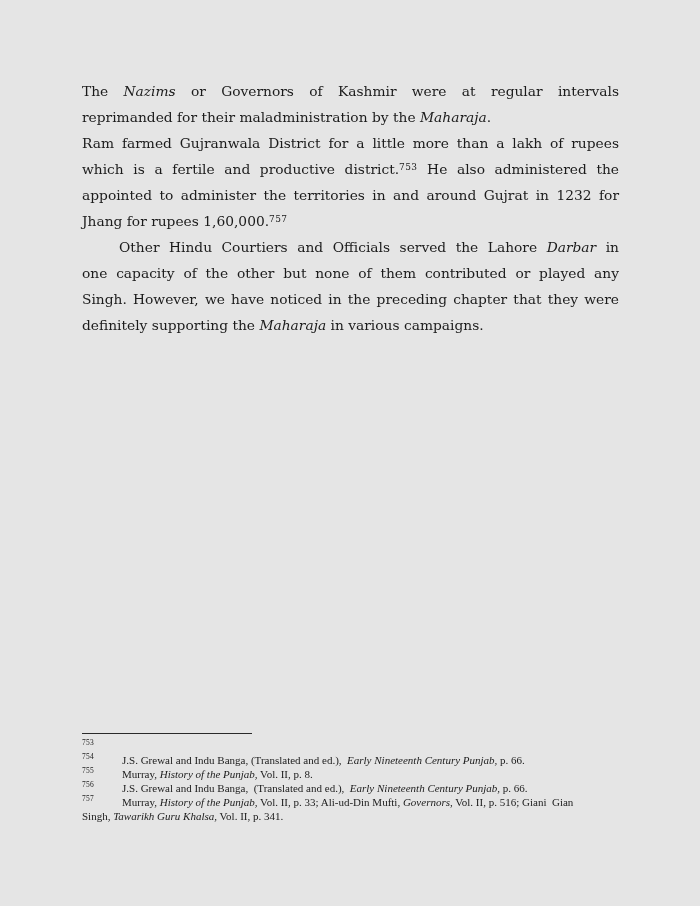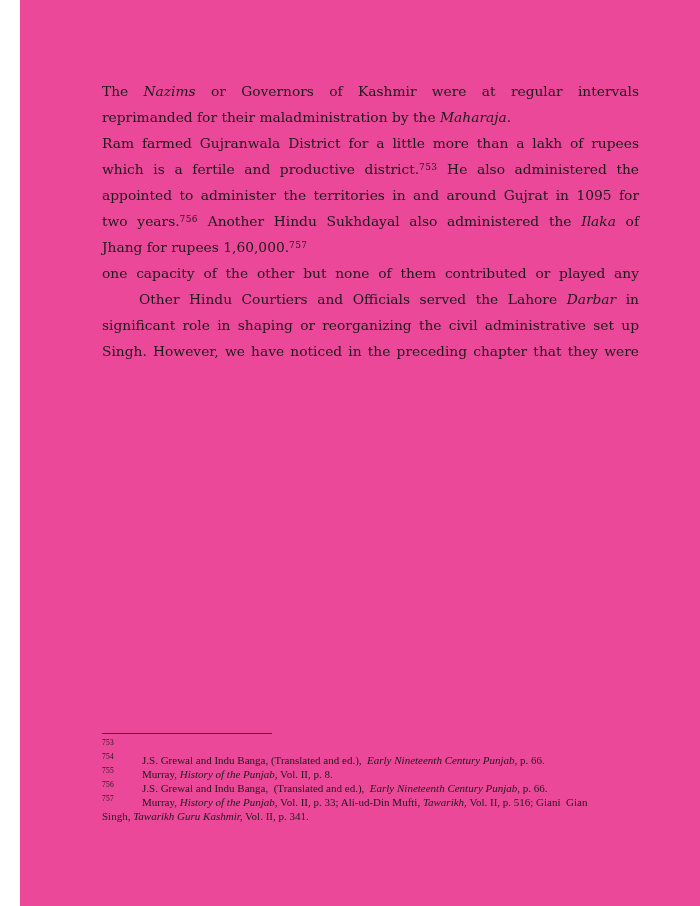--- a/index.html
+++ b/index.html
@@ -8,22 +8,21 @@
     height: 906px;
     background: #ffffff;
     position: relative;
     font-family: "DejaVu Serif", serif;
     color: #1b1b1b;
     overflow: hidden;
   }
   .page {
     position: absolute;
     inset: 0;
-    background: #ec4899;
-    margin-left: 20px;
+    background: #e5e5e5;
   }
   .body-text {
     position: absolute;
     left: 82px;
     top: 78px;
     width: 537px;
     font-size: 13.8px;
     line-height: 26px;
   }
   .line { height: 26px; }
@@ -73,34 +72,33 @@
 </head>
 <body>
 
 <div class="page">
 
   <div class="body-text">
       <div class="line jl">The <i>Nazims</i> or Governors of Kashmir were at regular intervals</div>
       <div class="line">reprimanded for their maladministration by the <i>Maharaja</i>.</div>
       <div class="line jl">Ram farmed Gujranwala District for a little more than a lakh of rupees</div>
       <div class="line jl">which is a fertile and productive district.<sup class="bsup">753</sup> He also administered the</div>
-      <div class="line jl">appointed to administer the territories in and around Gujrat in 1095 for</div>
-      <div class="line jl">two years.<sup class="bsup">756</sup> Another Hindu Sukhdayal also administered the <i>Ilaka</i> of</div>
+      <div class="line jl">appointed to administer the territories in and around Gujrat in 1232 for</div>
       <div class="line">Jhang for rupees 1,60,000.<sup class="bsup">757</sup></div>
+      <div class="line jl indent">Other Hindu Courtiers and Officials served the Lahore <i>Darbar</i> in</div>
       <div class="line jl">one capacity of the other but none of them contributed or played any</div>
-      <div class="line jl indent">Other Hindu Courtiers and Officials served the Lahore <i>Darbar</i> in</div>
-      <div class="line jl">significant role in shaping or reorganizing the civil administrative set up</div>
       <div class="line jl">Singh. However, we have noticed in the preceding chapter that they were</div>
+      <div class="line">definitely supporting the <i>Maharaja</i> in various campaigns.</div>
     </div>
 
   <div class="footnotes">
     <div class="fn-separator"></div>
     <div>
         <div class="fn-line has-num"><sup class="fn-num">753</sup></div>
         <div class="fn-line has-num"><sup class="fn-num">754</sup><span class="fn-text">J.S. Grewal and Indu Banga, (Translated and ed.),  <i>Early Nineteenth Century Punjab,</i> p. 66.</span></div>
         <div class="fn-line has-num"><sup class="fn-num">755</sup><span class="fn-text">Murray, <i>History of the Punjab,</i> Vol. II, p. 8.</span></div>
         <div class="fn-line has-num"><sup class="fn-num">756</sup><span class="fn-text">J.S. Grewal and Indu Banga,  (Translated and ed.),  <i>Early Nineteenth Century Punjab,</i> p. 66.</span></div>
-        <div class="fn-line has-num"><sup class="fn-num">757</sup><span class="fn-text">Murray, <i>History of the Punjab,</i> Vol. II, p. 33; Ali-ud-Din Mufti, <i>Tawarikh,</i> Vol. II, p. 516; Giani  Gian</span></div>
-        <div class="fn-line"><span class="fn-text">Singh, <i>Tawarikh Guru Kashmir,</i> Vol. II, p. 341.</span></div>
+        <div class="fn-line has-num"><sup class="fn-num">757</sup><span class="fn-text">Murray, <i>History of the Punjab,</i> Vol. II, p. 33; Ali-ud-Din Mufti, <i>Governors,</i> Vol. II, p. 516; Giani  Gian</span></div>
+        <div class="fn-line"><span class="fn-text">Singh, <i>Tawarikh Guru Khalsa,</i> Vol. II, p. 341.</span></div>
       </div>
   </div>
 
 </div>
 
 </body></html>

